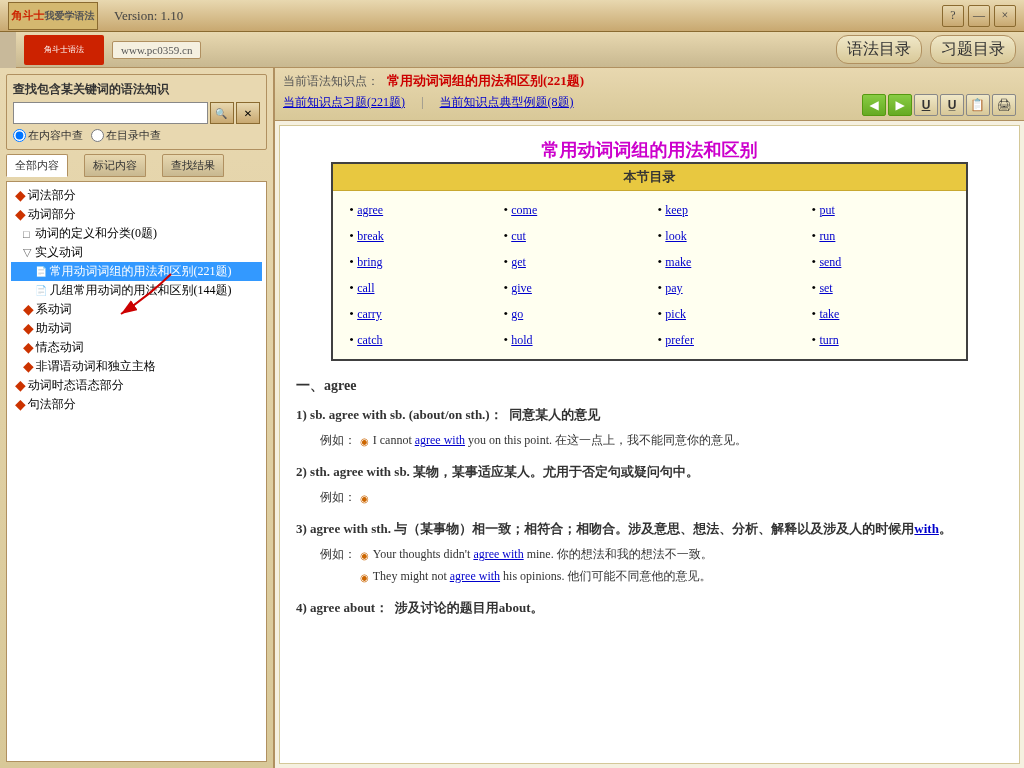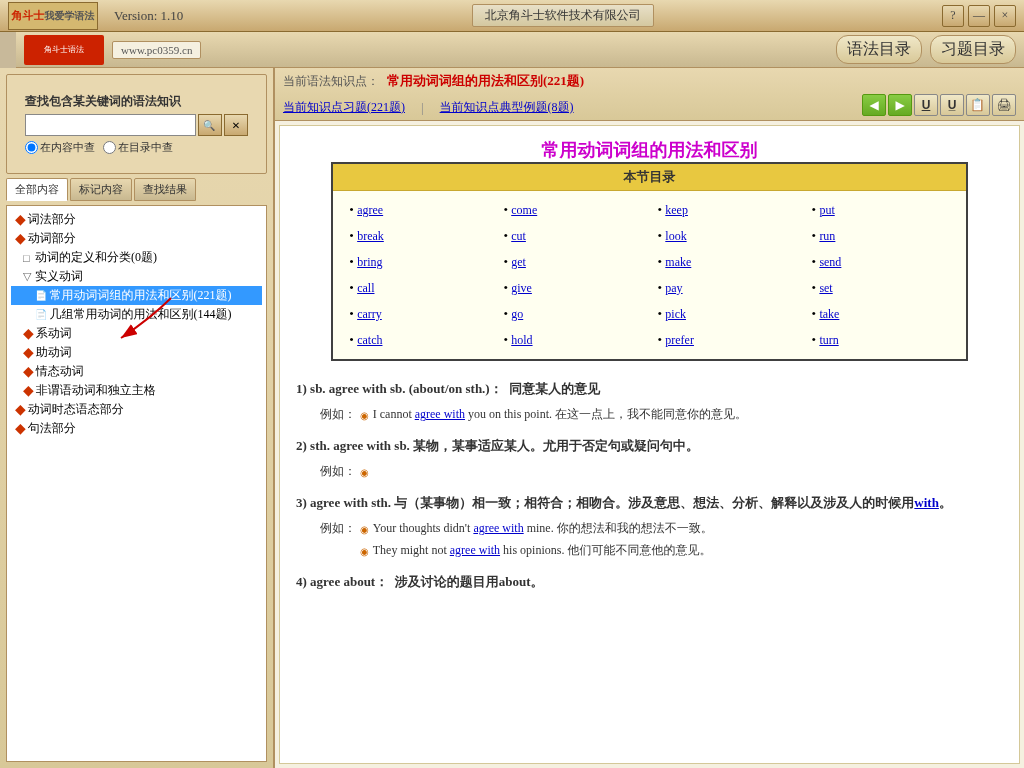--- a/index.html
+++ b/index.html
@@ -28,50 +28,50 @@
     .logo-box { width: 80px; height: 30px; background: #cc2200; display: flex; align-items: center; justify-content: center; font-size: 9px; color: white; border-radius: 2px; }
     .url-box { background: #f5f0e0; border: 1px solid #b09060; padding: 2px 8px; font-size: 11px; color: #555; border-radius: 2px; }
     .toolbar-nav-btn { background: linear-gradient(to bottom, #f0e8c8, #d8c898); border: 1px solid #b09060; padding: 3px 10px; font-size: 16px; cursor: pointer; border-radius: 12px; color: #333; }
 
     
     #main { display: flex; height: calc(768px - 68px); }
 
     
     #left-panel { width: 275px; background: linear-gradient(to bottom, #e8d8b0, #d8c898); border-right: 2px solid #b09060; display: flex; flex-direction: column; padding: 6px; gap: 4px; }
 
-    #search-box { background: #e8d8b0; border: 1px solid #b09060; padding: 18px; border-radius: 2px; }
+    #search-box { background: #e8d8b0; border: 1px solid #b09060; padding: 6px; border-radius: 2px; }
     #search-title { font-size: 12px; color: #333; margin-bottom: 4px; font-weight: bold; }
     #search-input-row { display: flex; gap: 2px; margin-bottom: 4px; }
     #search-input { flex: 1; height: 22px; border: 1px solid #888; padding: 2px 4px; font-size: 12px; background: white; }
     .search-btn { width: 24px; height: 22px; background: linear-gradient(to bottom, #e8d8b0, #c8a870); border: 1px solid #8a6a30; cursor: pointer; display: flex; align-items: center; justify-content: center; font-size: 10px; }
     #search-radio-row { display: flex; gap: 8px; font-size: 11px; color: #333; align-items: center; }
     .radio-item { display: flex; align-items: center; gap: 2px; cursor: pointer; }
 
-    #tabs-row { display: flex; gap: 2px; }
+    #tabs-row { display: flex; gap: 16px; }
     .tab-btn { padding: 3px 8px; font-size: 11px; background: linear-gradient(to bottom, #e8d8b0, #c8b890); border: 1px solid #b09060; cursor: pointer; color: #333; border-radius: 2px 2px 0 0; }
     .tab-btn.active { background: white; border-bottom-color: white; }
 
     #tree-panel { flex: 1; background: white; border: 1px solid #b09060; overflow-y: auto; padding: 4px; font-size: 12px; }
     .tree-item { padding: 1px 0 1px 4px; display: flex; align-items: center; gap: 2px; cursor: pointer; }
     .tree-item.selected { background: #3399ff; color: white; }
     .tree-diamond { color: #cc3300; font-size: 14px; }
     .tree-indent1 { padding-left: 12px; }
     .tree-indent2 { padding-left: 24px; }
     .tree-plus { color: #666; font-size: 11px; width: 10px; }
     .tree-file-icon { color: #888; font-size: 10px; }
 
     
     #right-panel { flex: 1; background: #f5f0e0; display: flex; flex-direction: column; overflow: hidden; }
 
     #right-header { background: linear-gradient(to bottom, #e8d8b0, #d8c898); padding: 4px 8px; border-bottom: 1px solid #b09060; }
     #knowledge-point { display: flex; align-items: center; gap: 8px; font-size: 12px; color: #333; margin-bottom: 4px; }
     #knowledge-point span.label { color: #555; }
     #knowledge-point span.value { color: #cc0000; font-weight: bold; font-size: 13px; }
 
-    #nav-row { display: flex; align-items: flex-end; gap: 8px; }
+    #nav-row { display: flex; align-items: flex-start; gap: 8px; }
     .nav-link { color: #0000cc; text-decoration: underline; font-size: 12px; cursor: pointer; }
     .nav-spacer { flex: 1; }
     .nav-btn { width: 24px; height: 22px; border: 1px solid #888; background: linear-gradient(to bottom, #f0e8c8, #d8c898); cursor: pointer; display: flex; align-items: center; justify-content: center; font-size: 12px; color: #333; border-radius: 2px; }
     .nav-btn.green { background: linear-gradient(to bottom, #88cc44, #66aa22); color: white; border-color: #559911; }
     .nav-btn-group { display: flex; gap: 2px; }
 
     #content-area { flex: 1; overflow-y: auto; padding: 12px 16px; background: white; margin: 4px; border: 1px solid #d4c898; }
 
     .page-title { text-align: center; font-size: 18px; color: #cc00cc; font-weight: bold; margin-bottom: 0; }
 
@@ -98,21 +98,20 @@
 <body>
 
 <div id="titlebar">
   <div id="titlebar-left">
     <div id="titlebar-logo">
       <span style="color:#cc2200;font-weight:bold;font-size:11px;">角斗士</span>
       <span style="font-size:10px;color:#555;">我爱学语法</span>
     </div>
     <span id="titlebar-version">Version: 1.10</span>
   </div>
-  <div id="titlebar-company">北京角斗士软件技术有限公司</div>
   <div id="titlebar-controls">
     <div class="title-btn">?</div>
     <div class="title-btn">—</div>
     <div class="title-btn">×</div>
   </div>
 </div>
 
 <div id="toolbar">
   <div class="toolbar-logo">
     <div class="logo-box">
@@ -284,20 +283,21 @@
               <div class="toc-cell">• <a class="toc-link">catch</a></div>
               <div class="toc-cell">• <a class="toc-link">hold</a></div>
               <div class="toc-cell">• <a class="toc-link">prefer</a></div>
               <div class="toc-cell">• <a class="toc-link">turn</a></div>
             </div>
           </td>
         </tr>
       </tbody>
         </table>
 
+      <div class="section-title">一、agree</div>
 
       <div class="content-block">
         <div class="content-line bold">
           1) sb. agree with sb. (about/on sth.)：&nbsp; 同意某人的意见
         </div>
         <div class="example-line">
           <span>例如：</span>
           <span class="circle-icon">◉</span>
           <span>I cannot <span class="highlight">agree with</span> you on this point. 在这一点上，我不能同意你的意见。</span>
         </div>

